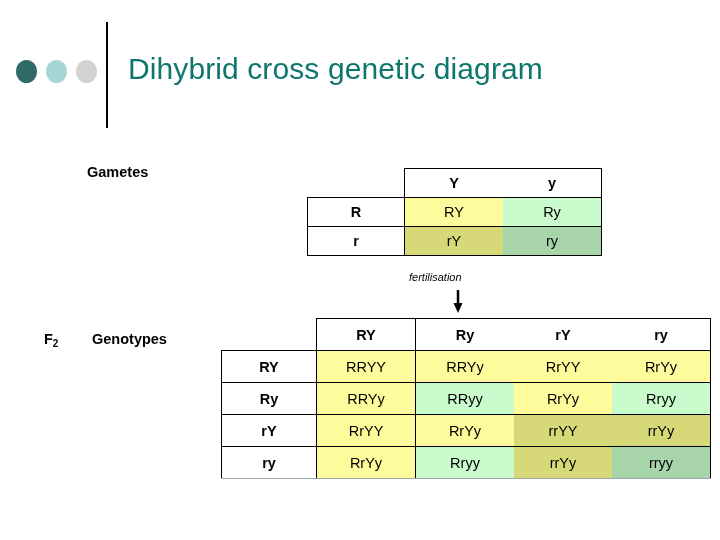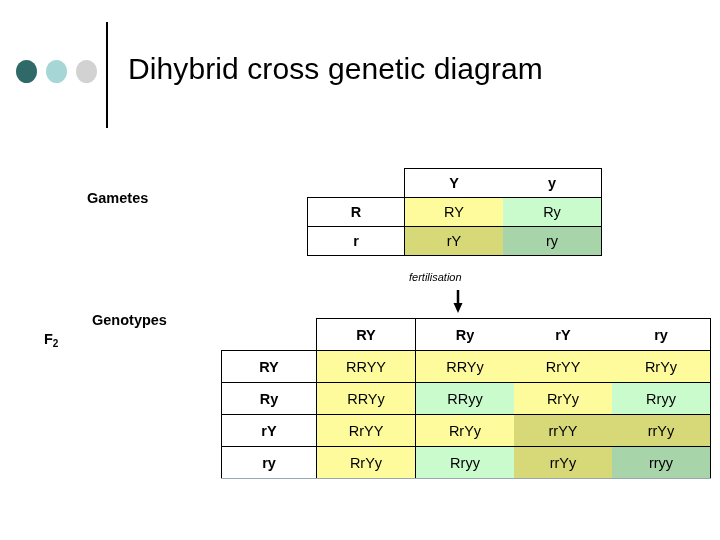--- a/index.html
+++ b/index.html
@@ -44,32 +44,32 @@
     background: #000000;
   }
   #page-title {
     position: absolute;
     left: 128px;
     top: 52px;
     font-size: 30px;
     font-weight: normal;
     letter-spacing: 0.1px;
     white-space: nowrap;
-    color: #000000;
+    color: #0f766e;
   }
 
   
   .side-label {
     position: absolute;
     font-size: 14.5px;
     font-weight: bold;
     white-space: nowrap;
   }
-  #gametes-label { left: 87px; top: 190px; }
-  #genotypes-label { left: 92px; top: 312px; text-align: center; }
+  #gametes-label { left: 87px; top: 164px; }
+  #genotypes-label { left: 92px; top: 331px; text-align: center; }
   #f2-label {
     position: absolute;
     left: 44px;
     top: 322px;
     font-size: 14.5px;
     font-weight: bold;
     white-space: nowrap;
     margin-top: 9px;
   }
   #f2-label sub {

